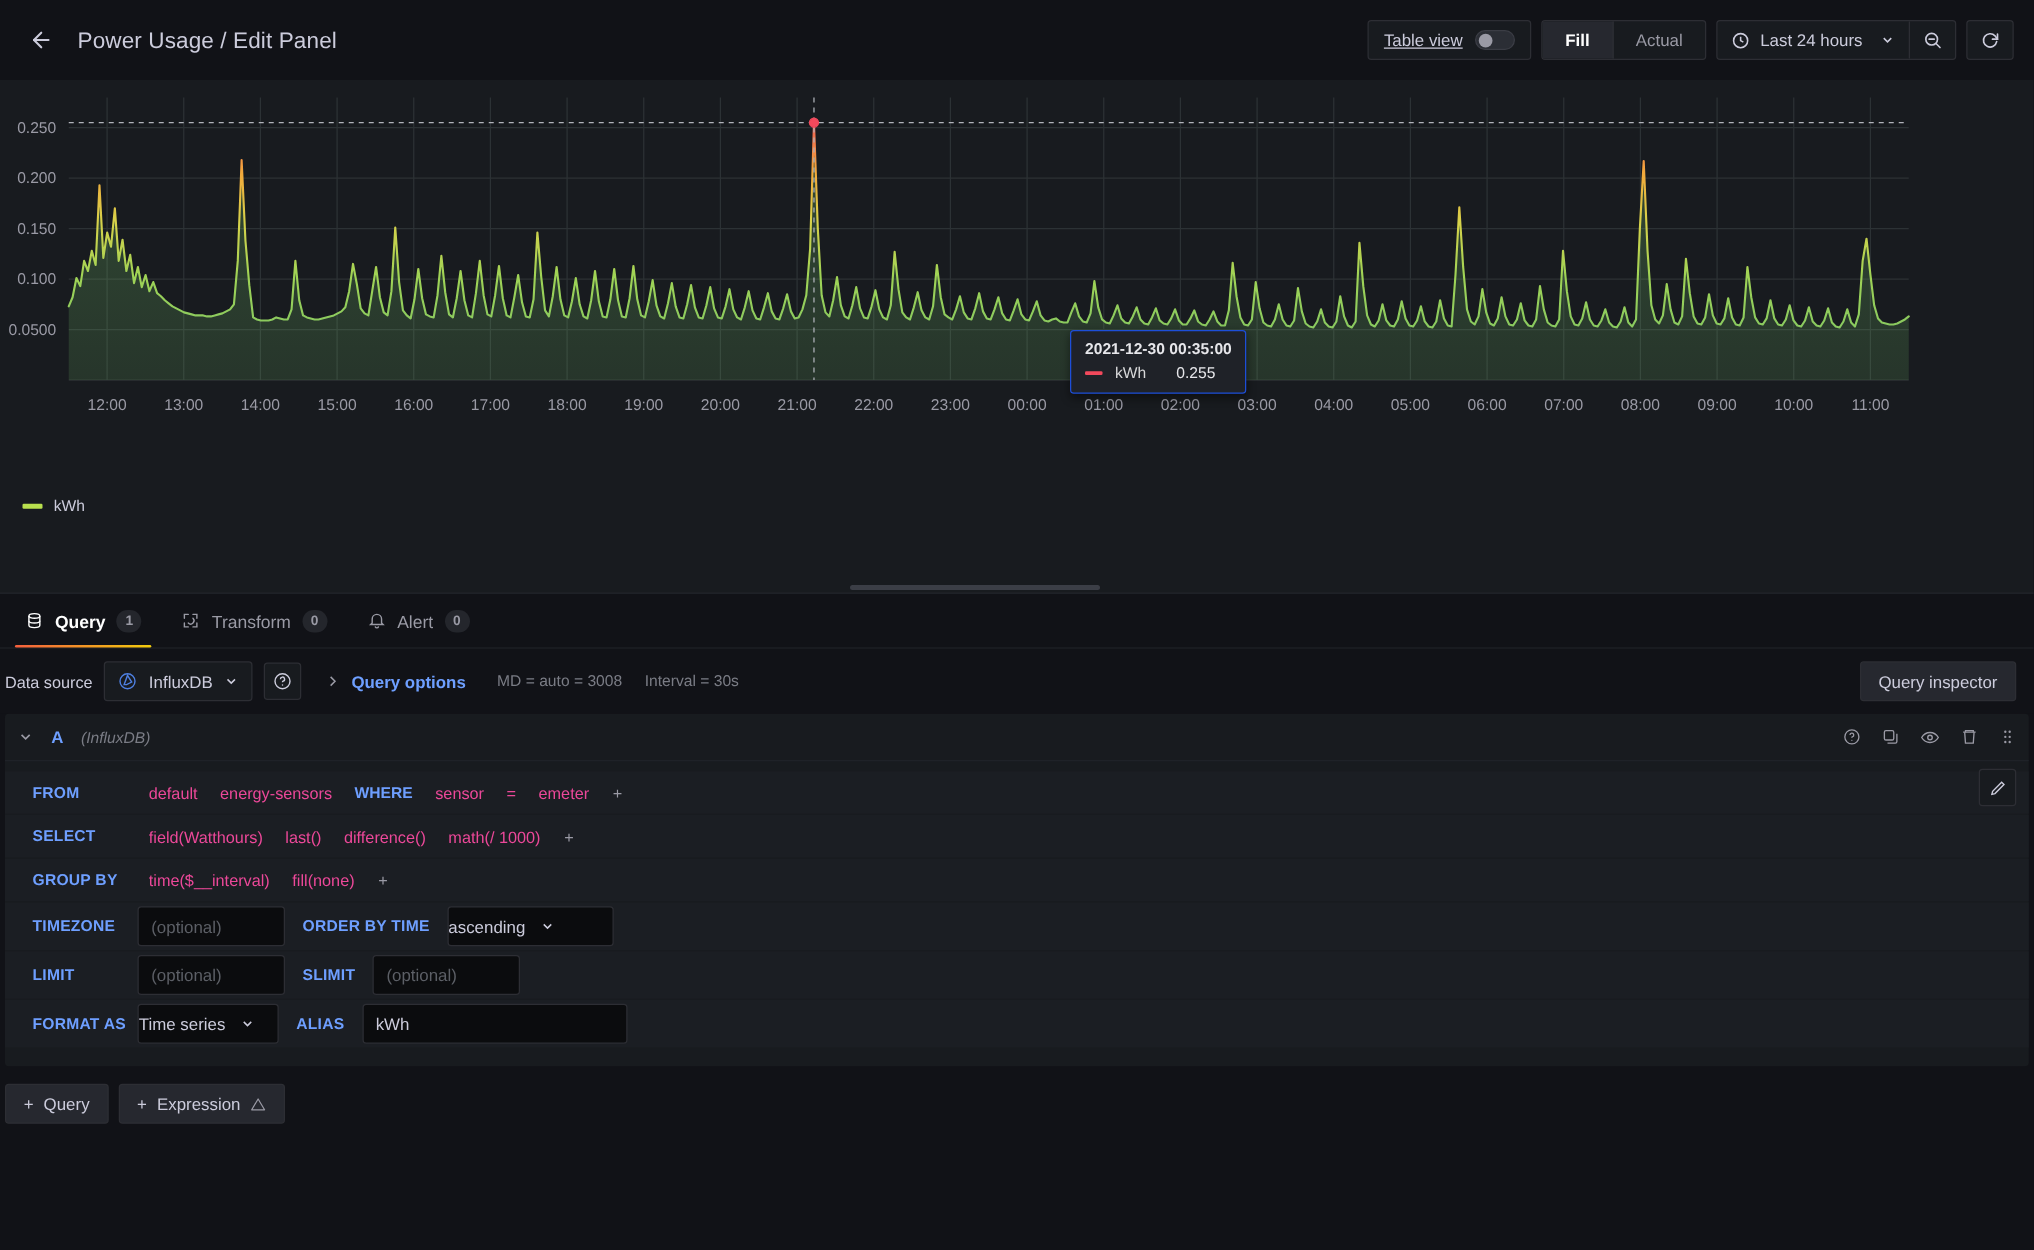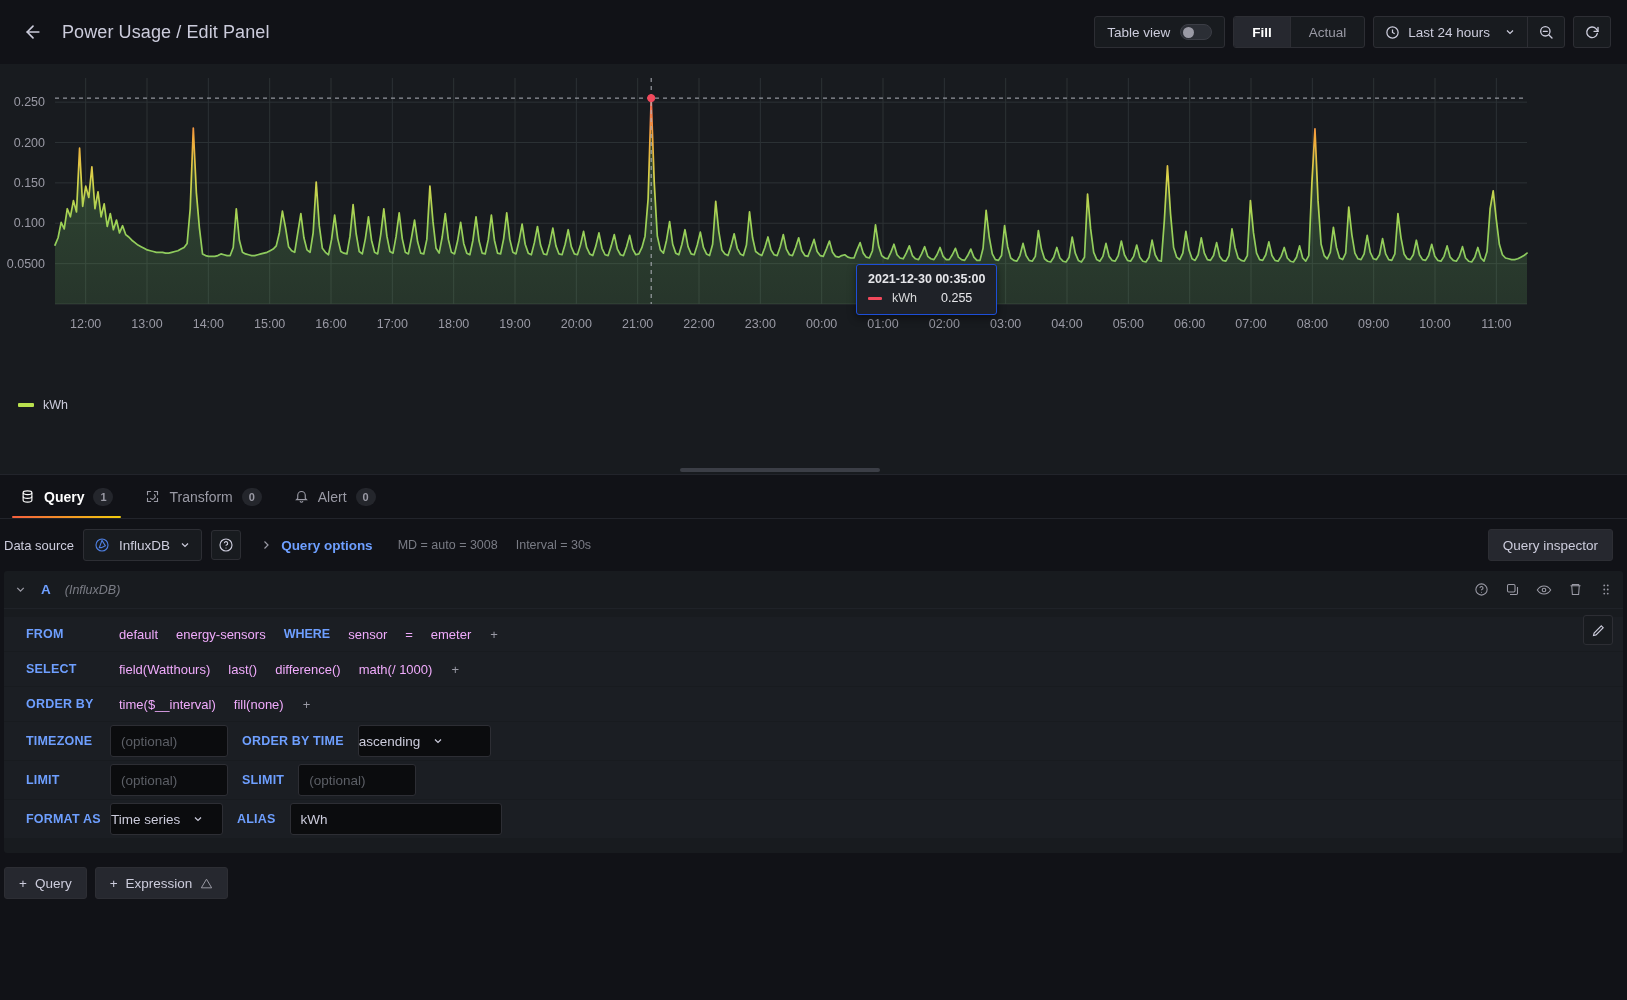--- a/index.html
+++ b/index.html
@@ -25,21 +25,21 @@
     color: #ccccdc; cursor: pointer; border-radius: 3px;
   }
   .page-title { font-size: 18px; color: #ccccdc; margin-left: 12px; font-weight: 400; letter-spacing: .1px; }
   .topbar-right { margin-left: auto; display: flex; align-items: center; gap: 8px; }
 
   .tv-group {
     display: flex; align-items: center; gap: 10px;
     height: 32px; padding: 0 12px;
     border: 1px solid #2d2e34; border-radius: 3px;
     background: #181b1f;
-    font-size: 13.5px; color: #ccccdc;
+    font-size: 13.5px; color: #ccccdc; text-decoration: underline;
   }
   .toggle {
     width: 32px; height: 16px; border-radius: 8px;
     background: #2b2e35; border: 1px solid #3b3d45; position: relative; cursor: pointer;
   }
   .toggle .knob {
     position: absolute; left: 2px; top: 1.5px;
     width: 11px; height: 11px; border-radius: 50%;
     background: #9a9aa5;
   }
@@ -173,21 +173,21 @@
 
   .q-rows { padding: 8px 0 14px 0; position: relative; }
   .q-row { display: flex; align-items: center; height: 34px; margin-bottom: 1px; }
   .q-key {
     width: 106px; flex: 0 0 106px; padding-left: 22px;
     font-size: 12.5px; font-weight: 700; color: #6e9fff; letter-spacing: .2px;
   }
   .q-segs { display: flex; align-items: center; flex: 1; gap: 0; }
   .seg-item {
     height: 32px; display: flex; align-items: center; padding: 0 9px;
-    font-size: 13px; color: #f0abfc; cursor: pointer; border-radius: 2px;
+    font-size: 13px; color: #ec4899; cursor: pointer; border-radius: 2px;
     white-space: nowrap;
   }
   .seg-item.kw { color: #6e9fff; font-weight: 700; font-size: 12.5px; }
   .seg-item.plus { color: #9a9aa5; padding: 0 10px; }
   .q-input {
     height: 32px; background: #0b0c0e; border: 1px solid #2d2e34; border-radius: 3px;
     padding: 0 10px; font-size: 13.5px; color: #ccccdc;
     font-family: "Liberation Sans", sans-serif; outline: none;
   }
   .q-input::placeholder { color: #5c5f66; }
@@ -492,21 +492,21 @@
         <div class="q-segs">
           <div class="seg-item">field(Watthours)</div>
           <div class="seg-item">last()</div>
           <div class="seg-item">difference()</div>
           <div class="seg-item">math(/ 1000)</div>
           <div class="seg-item plus">+</div>
         </div>
       </div>
 
       <div class="q-row row-bg">
-        <div class="q-key">ORDER BY</div>
+        <div class="q-key">GROUP BY</div>
         <div class="q-segs">
           <div class="seg-item">time($__interval)</div>
           <div class="seg-item">fill(none)</div>
           <div class="seg-item plus">+</div>
         </div>
       </div>
 
       <div class="q-row row-bg" style="height:38px">
         <div class="q-key">TIMEZONE</div>
         <div class="q-segs">

